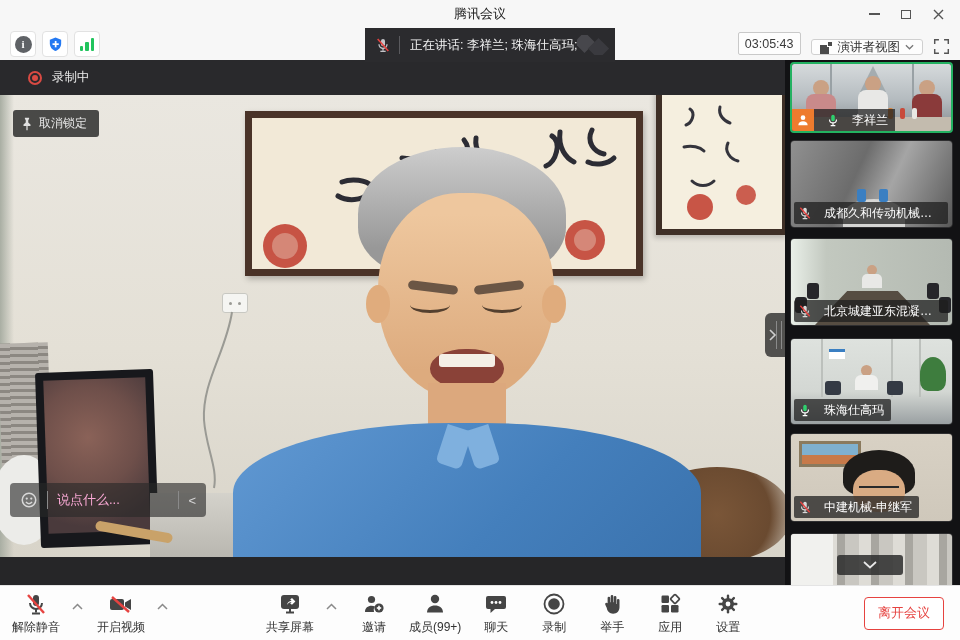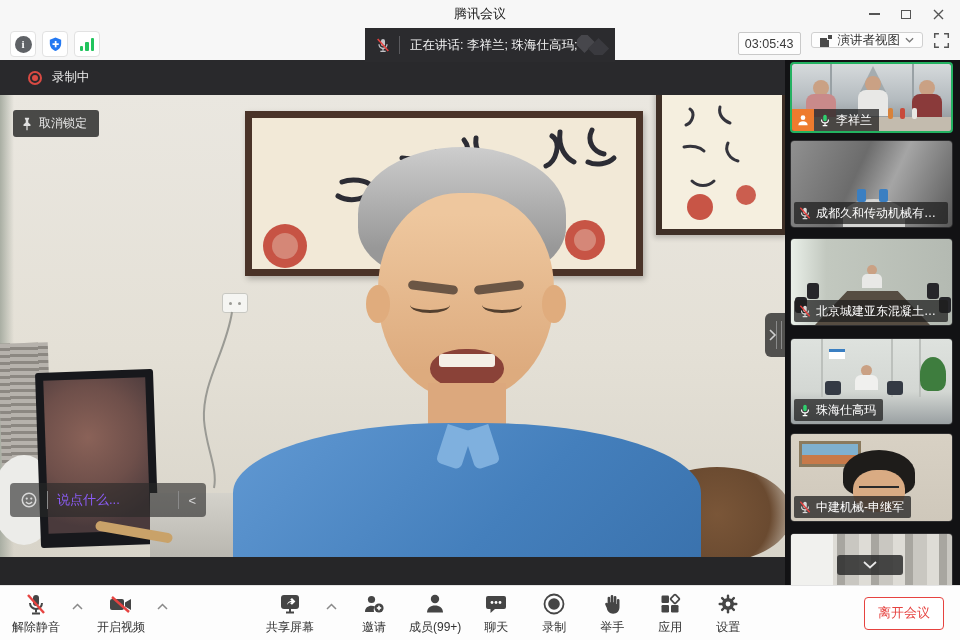--- a/index.html
+++ b/index.html
@@ -29,21 +29,21 @@
   .net-bars i { display:block; width:3.5px; background:#21c45d; border-radius:1px; }
 
   .speak-tip { position:absolute; left:365px; top:0px; width:250px; height:34px;
     background:#2b2b2e; z-index:60; display:flex; align-items:center; padding:10px 10px; }
   .speak-tip .vdiv { width:1px; height:18px; background:#5a5a5e; margin:0 10px 0 8px; }
   .speak-text { color:#f2f2f2; font-size:12.5px; white-space:nowrap; }
   .mosaic { position:absolute; right:4px; top:7px; width:34px; height:20px; overflow:hidden; }
   .mosaic i { position:absolute; width:15px; height:15px; background:#47474c; transform:rotate(45deg); }
   .mosaic i:nth-child(2) { left:14px; top:6px; background:#3a3a3f; }
 
-  .sb-right { position:absolute; right:10px; top:4px; display:flex; align-items:flex-start; gap:10px; }
+  .sb-right { position:absolute; right:10px; top:4px; display:flex; align-items:flex-end; gap:10px; }
   .timer-box { min-width:58px; height:23px; border:1px solid #c9c9c9; border-radius:2px;
     background:#fdfdfd; color:#3a3a3a; font-size:12.5px; display:flex; align-items:center;
     justify-content:center; padding:0 6px; }
   .view-box { height:16px; border:1px solid #d0d0d0; border-radius:3px; background:#fdfdfd;
     display:flex; align-items:center; gap:5px; padding:0 8px; }
   .view-label { font-size:12.5px; color:#333; }
   .layout-glyph { position:relative; width:13px; height:13px; }
   .layout-glyph b { position:absolute; left:0; bottom:0; width:9px; height:9px; background:#4a4a4a; }
   .layout-glyph i { position:absolute; right:0; top:0; width:6px; height:6px; background:#4a4a4a; border:1px solid #fdfdfd; }
 
@@ -106,36 +106,36 @@
     background:radial-gradient(circle,#7a5638 0%,#6a4a30 60%,rgba(106,74,48,0)); }
 
   .unpin-btn { position:absolute; left:13px; top:50px; width:86px; height:27px; z-index:20;
     background:rgba(38,38,38,.82); border-radius:3px; display:flex; align-items:center; gap:6px;
     padding:0 8px; }
   .unpin-label { color:#e8e8e8; font-size:12px; white-space:nowrap; }
 
   .chat-box { position:absolute; left:10px; top:423px; width:196px; height:34px; z-index:20;
     background:rgba(40,40,40,.62); border-radius:4px; display:flex; align-items:center; padding:0 10px; }
   .chat-box .vdiv { width:1px; height:18px; background:#8a8a8a; margin:0 9px; }
-  .chat-placeholder { color:#8b5cf6; font-size:13px; flex:1; white-space:nowrap; }
+  .chat-placeholder { color:#f9a8d4; font-size:13px; flex:1; white-space:nowrap; }
   .chat-collapse { color:#d8d8d8; font-size:13px; }
 
   .panel-toggle { position:absolute; right:0; top:253px; width:20px; height:44px; z-index:20;
     background:rgba(40,40,40,.78); border-radius:6px 0 0 6px; display:flex; align-items:center; }
   .panel-toggle .lines { position:absolute; right:3px; top:8px; height:28px; width:6px;
     border-left:1px solid #8a8a8a; border-right:1px solid #8a8a8a; }
 
   
   .sidebar { position:absolute; left:785px; top:60px; width:175px; height:525px; background:#121214; overflow:hidden; }
   .thumb { position:absolute; left:5px; width:163px; background:#000; border-radius:4px; overflow:hidden;
     border:1px solid #2e2e30; }
   .thumb.speaking { border:2px solid #23b161; }
   .thumb .vid { position:absolute; inset:0; }
   .name-bar { position:absolute; left:3px; bottom:3px; height:22px; background:rgba(30,30,30,.74);
-    border-radius:2px; display:flex; align-items:center; gap:4px; padding:0 7px 0 4px; max-width:154px; }
+    border-radius:2px; display:flex; align-items:center; gap:12px; padding:0 7px 0 4px; max-width:154px; }
   .name-bar.flush { left:0; bottom:0; border-radius:0; padding-left:0; }
   .pname { color:#fff; font-size:12px; white-space:nowrap; overflow:hidden; text-overflow:ellipsis; }
   .host-badge { width:22px; height:22px; background:#ee7b2e; display:flex; align-items:center;
     justify-content:center; flex:0 0 auto; }
 
   .scroll-down-btn { position:absolute; left:52px; top:495px; width:66px; height:20px;
     background:rgba(45,45,45,.85); border-radius:3px; display:flex; align-items:center;
     justify-content:center; z-index:5; }
 
   

